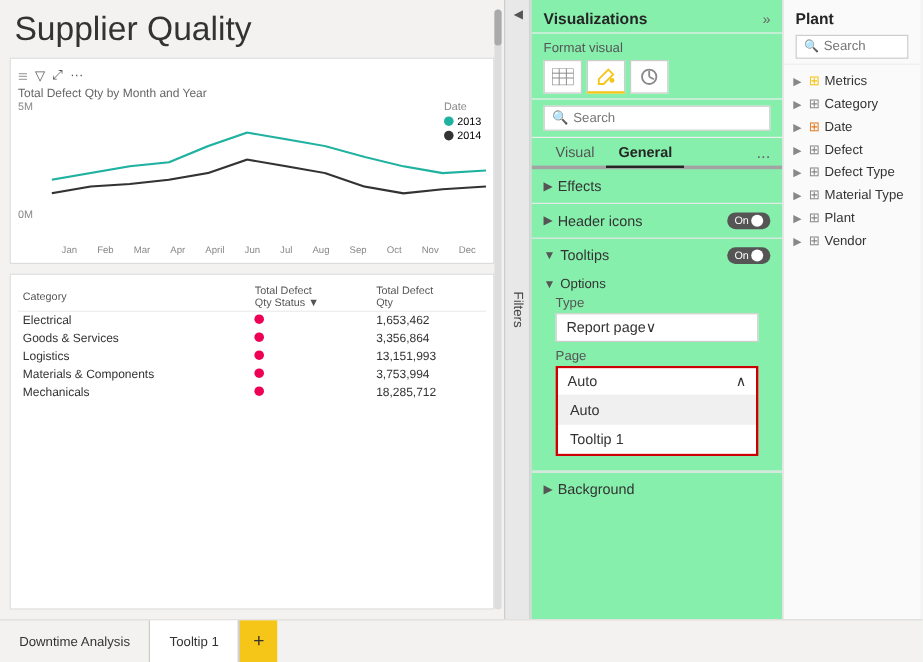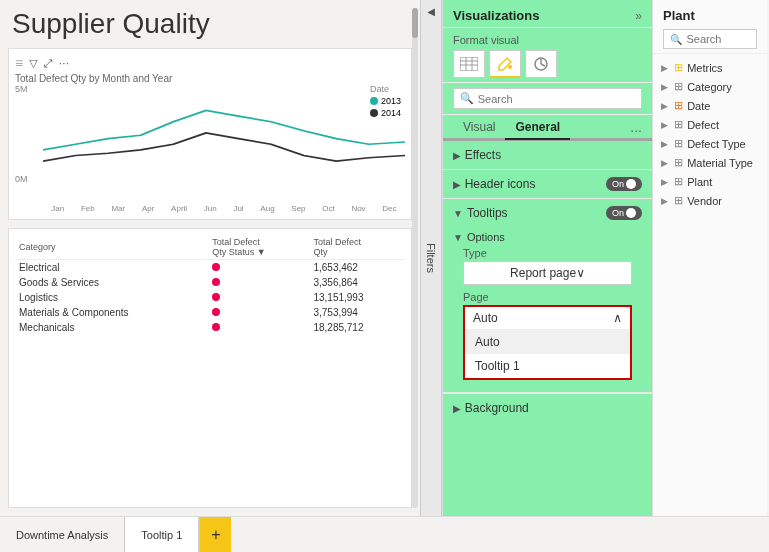--- a/index.html
+++ b/index.html
@@ -369,21 +369,21 @@
       font-size: 11px;
       color: #555;
       margin-bottom: 2px;
     }
 
     .type-dropdown {
       border: 1px solid #ccc;
       background: white;
       padding: 4px 8px;
       display: flex;
-      justify-content: center;
+      justify-content: flex-start;
       align-items: center;
       font-size: 12px;
       color: #333;
       cursor: pointer;
     }
 
     .page-dropdown-area {
       padding: 0 10px 6px;
     }
 

